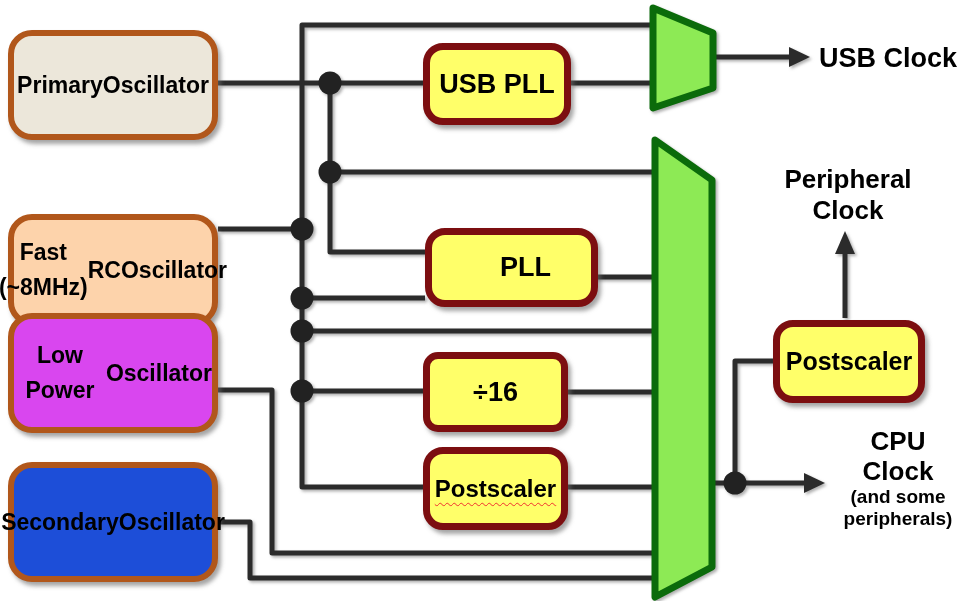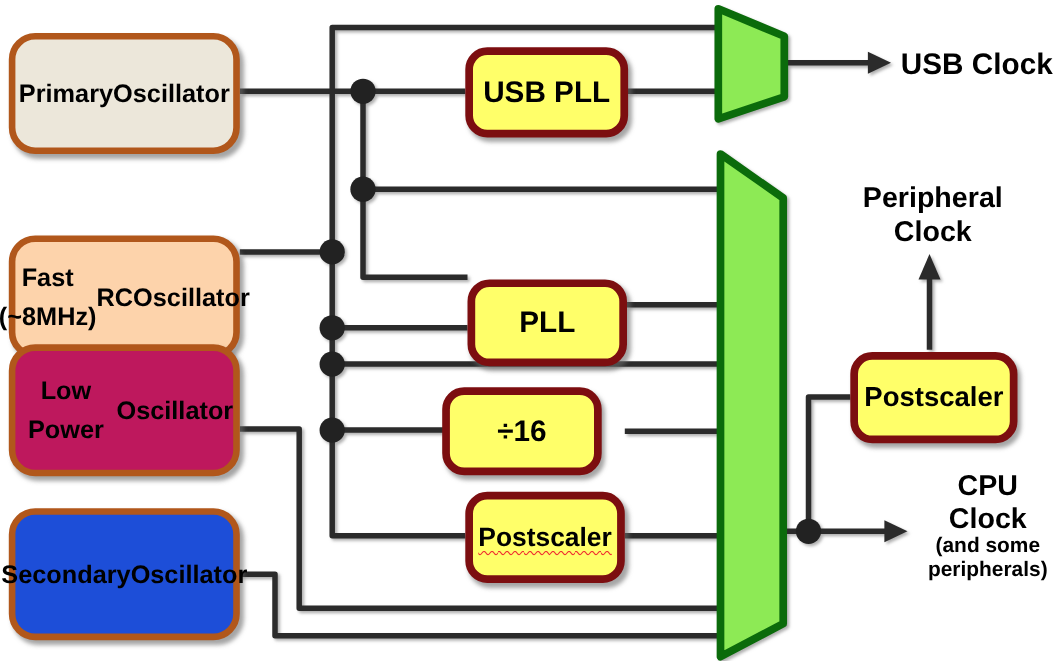--- a/index.html
+++ b/index.html
@@ -12,33 +12,33 @@
 
   
   .osc{
     position:absolute;border:6px solid #b1571b;border-radius:24px;
     display:flex;flex-direction:row;justify-content:center;align-items:center;
     text-align:center;font-weight:bold;font-size:23px;line-height:35px;
     box-shadow:3px 4px 4px rgba(105,105,105,.6);
   }
   .osc-primary{left:8px;top:30px;width:198px;height:98px;background:#ece7da;}
   .osc-fastrc{left:8px;top:170px;width:198px;height:100px;background:#fdd3ab;margin-top:44px;}
-  .osc-lowpower{left:8px;top:313px;width:198px;height:108px;background:#be185d;}
+  .osc-lowpower{left:8px;top:313px;width:198px;height:108px;background:#d946ef;}
   .osc-secondary{left:8px;top:462px;width:198px;height:108px;background:#1d4ed8;}
   .sub{font-size:0.6em;vertical-align:-0.24em;}
 
   
   .blk{
     position:absolute;background:#ffff69;border:7px solid #7c0e10;border-radius:20px;
     display:flex;align-items:center;justify-content:center;
     font-weight:bold;font-size:27px;box-shadow:3px 4px 4px rgba(105,105,105,.6);
   }
   .blk-usbpll{left:423px;top:43px;width:134px;height:68px;}
-  .blk-pll{left:425px;top:254px;width:131px;height:65px;}
-  .blk-div16{left:402px;top:352px;width:131px;height:66px;}
+  .blk-pll{left:425px;top:228px;width:131px;height:65px;padding-left:28px;}
+  .blk-div16{left:423px;top:352px;width:131px;height:66px;border-radius:15px;}
   .blk-psmid{left:423px;top:447px;width:131px;height:69px;font-size:24px;}
   .blk-psright{left:773px;top:320px;width:138px;height:69px;font-size:25px;}
   .wavy{text-decoration:underline wavy #f03030;text-decoration-thickness:1px;text-underline-offset:5px;}
 
   
   .lbl{position:absolute;font-weight:bold;text-align:center;}
   .lbl-usbclock{left:812px;top:42px;width:152px;font-size:27px;line-height:32px;}
   .lbl-periph{left:772px;top:164px;width:152px;font-size:26px;line-height:31px;}
   .lbl-cpu{left:828px;top:426px;width:140px;font-size:26px;line-height:30px;}
   .lbl-cpu .note{font-size:19px;line-height:22px;}

